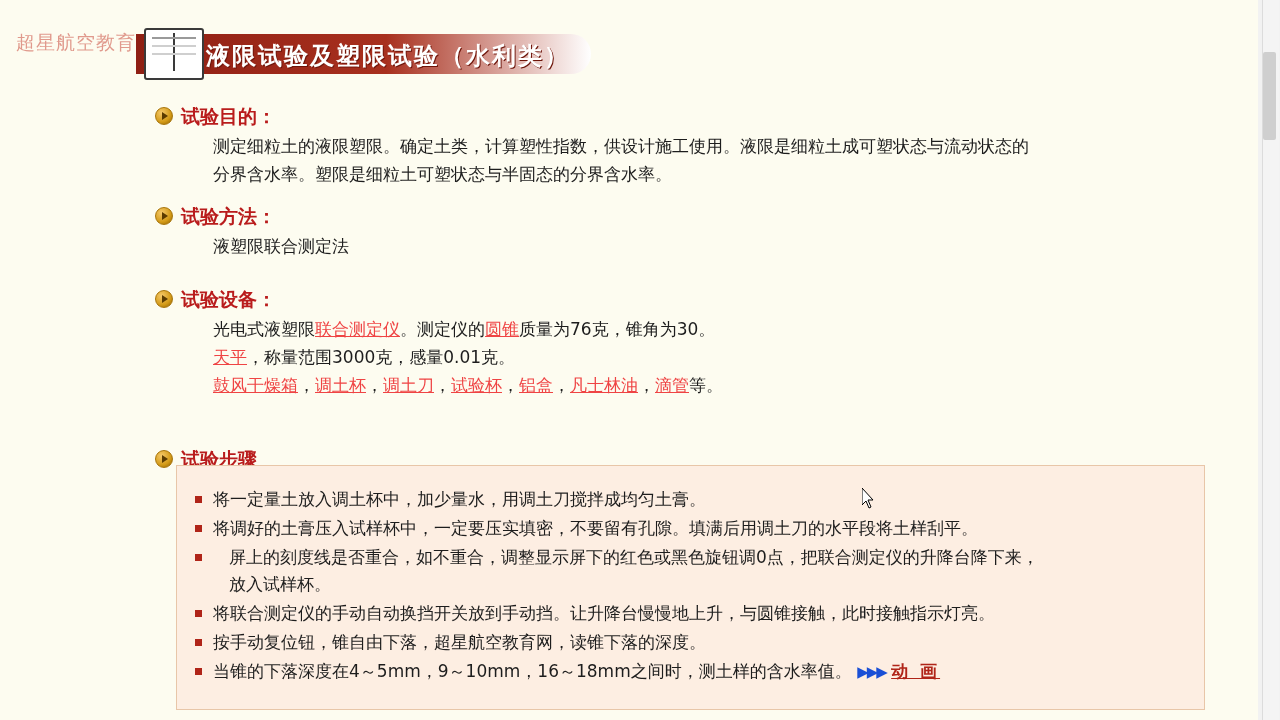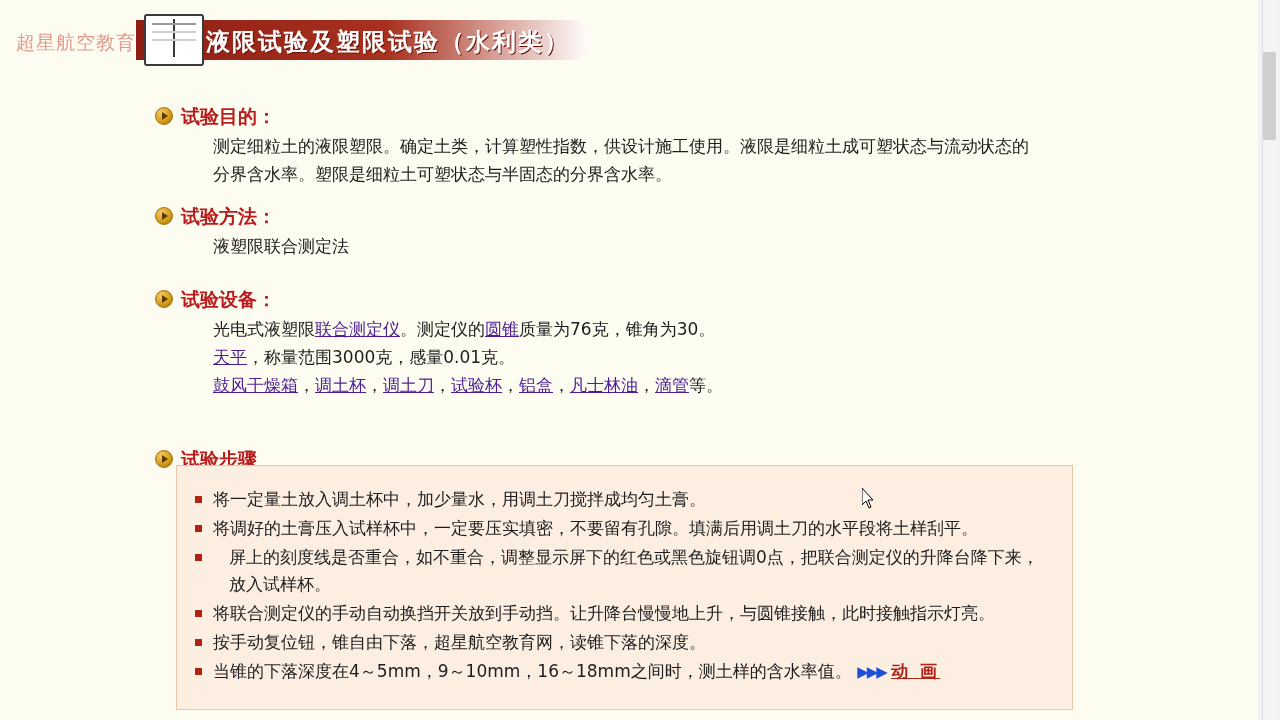--- a/index.html
+++ b/index.html
@@ -58,21 +58,21 @@
     opacity: 0.55;
     letter-spacing: 1px;
     white-space: nowrap;
     font-family: "DejaVu Sans", sans-serif;
   }
 
   
   .title-banner {
     position: absolute;
     left: 136px;
-    top: 20px;
+    top: 34px;
     height: 28px;
     width: 455px;
   }
   .banner-bg {
     position: absolute;
     left: 0; top: 0;
     width: 455px; height: 40px;
     background: linear-gradient(to right, #8f1f14 0%, #a8301e 55%, #ffffff 100%);
     border-radius: 0 20px 20px 0;
   }
@@ -160,32 +160,32 @@
     top: 28px;
     font-size: 17px;
     color: #1d1d1d;
     line-height: 28px;
     font-family: "DejaVu Sans", sans-serif;
     white-space: nowrap;
   }
   .section-body .line { display: block; }
 
   a.link {
-    color: #4c1d95;
+    color: #ef4444;
     text-decoration: underline;
     cursor: pointer;
     text-align: right;
   }
 
   
   .steps-box {
     position: absolute;
     left: 176px;
     top: 465px;
-    width: 897px;
+    width: 1029px;
     height: 245px;
     background: #fdeee2;
     border: 1px solid #e8c6a8;
     box-sizing: border-box;
   }
   .steps-list {
     position: absolute;
     left: 18px;
     top: 20px;
     right: 10px;

